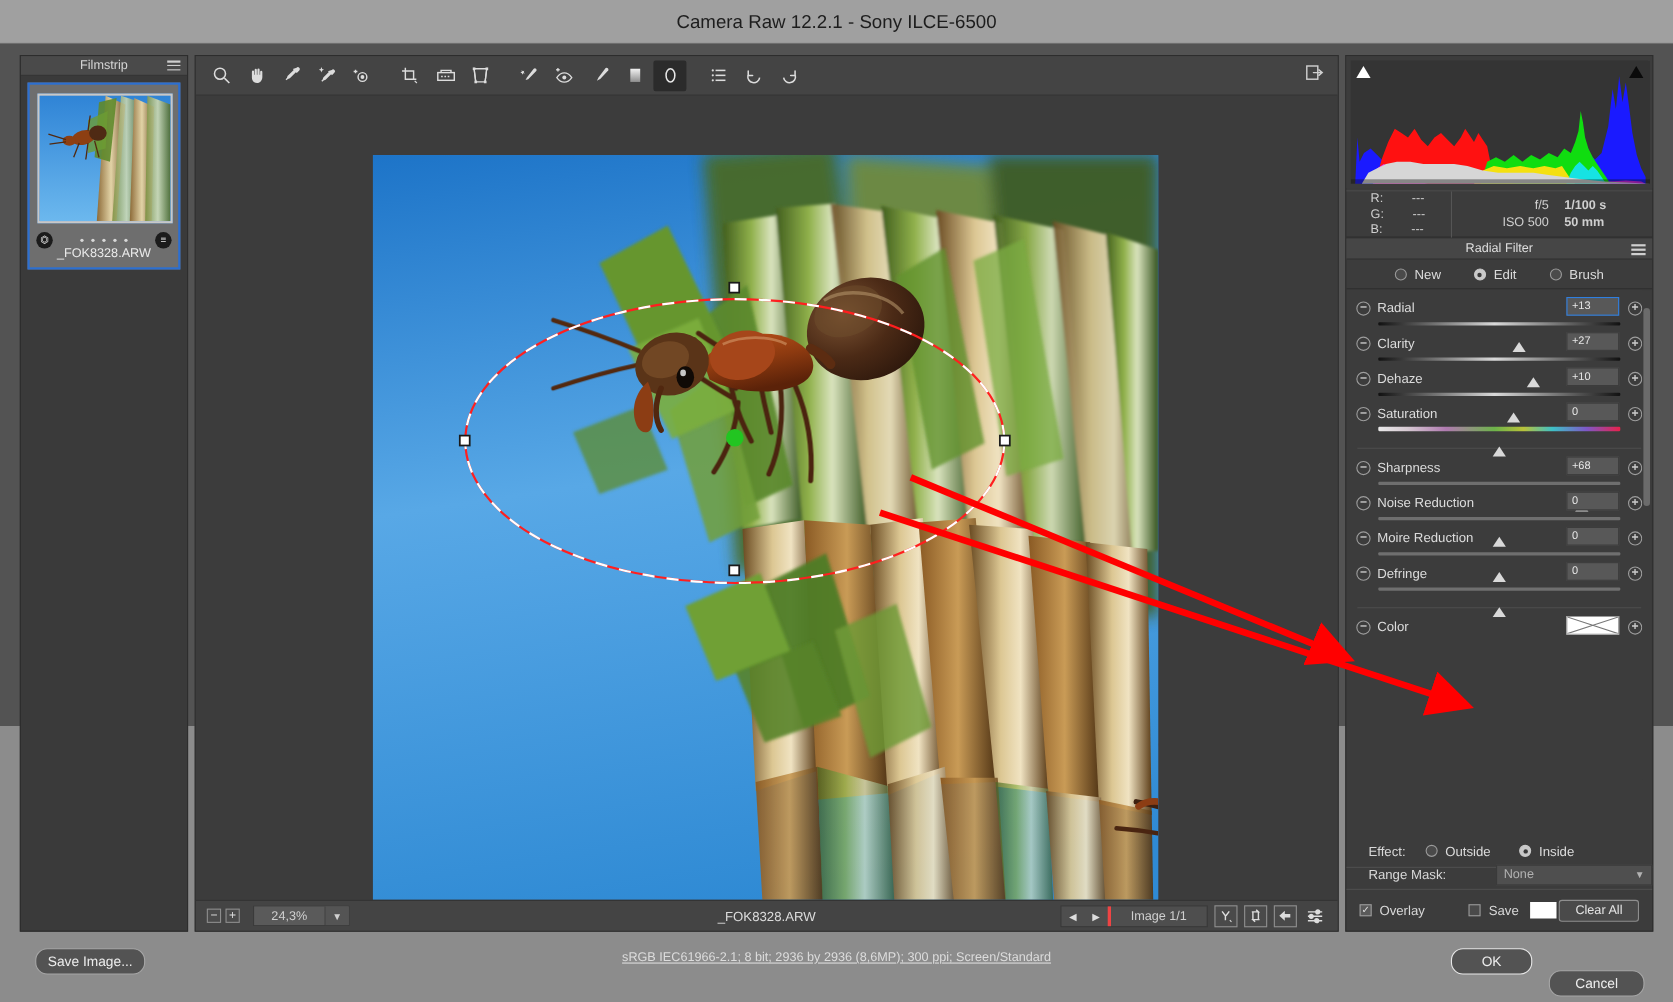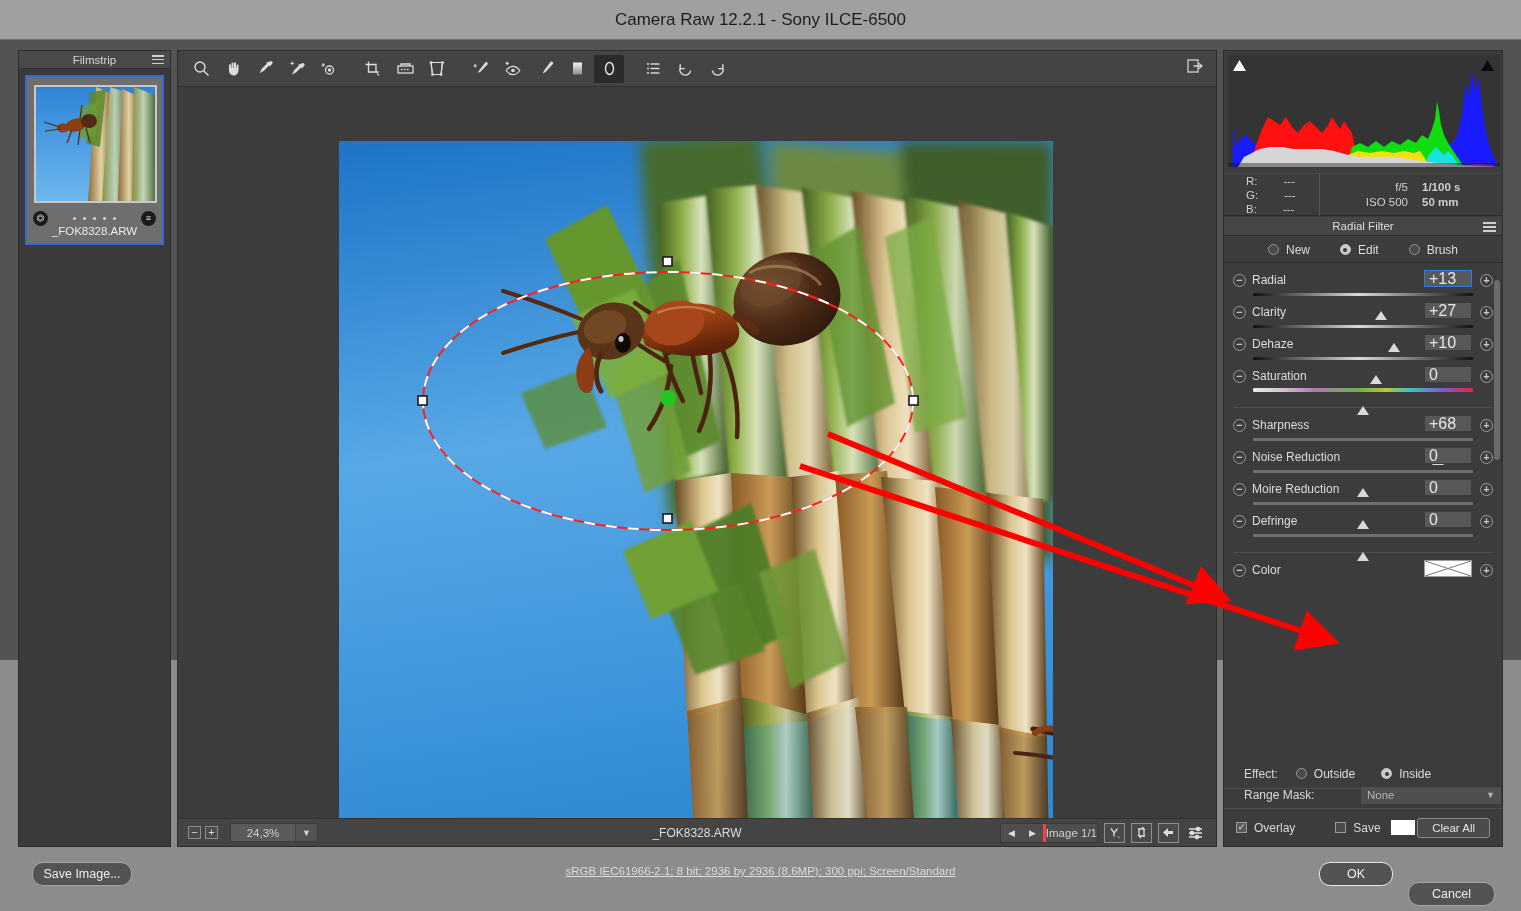--- a/index.html
+++ b/index.html
@@ -122,21 +122,21 @@
   }
   #nav-group {
     margin-left:auto; display:flex; align-items:center; gap:6px; z-index:2;
   }
   #nav-pager {
     display:flex; align-items:center; height:20px;
     background:#4e4e4e; border:1px solid #383838;
   }
   #nav-pager .arrowbtn { width:21px; text-align:center; font-size:9px; color:#ddd; }
   #nav-pager .label {
-    padding:0 0; border-left:3px solid #ef4444; font-size:11.5px; line-height:18px;
+    padding:0 18px; border-left:3px solid #ef4444; font-size:11.5px; line-height:18px;
   }
   .sqbtn {
     width:21px; height:20px; border:1px solid #8f8f8f; background:#4a4a4a;
     display:flex; align-items:center; justify-content:center;
   }
 
   
   #right {
     position:absolute; left:1223px; top:10px; width:280px; height:797px;
     background:#3c3c3c; border:1px solid #2d2d2d;
@@ -204,21 +204,21 @@
     text-align:center; font-weight:700;
   }
   .srow .minus { left:9px; }
   .srow .plus { right:9px; }
   .srow .lbl {
     position:absolute; left:28px; top:3px; font-size:12px; color:#dcdcdc;
   }
   .srow .valbox {
     position:absolute; right:30px; top:0px; width:48px; height:17px;
     background:#585858; border:1px solid #3c3c3c;
-    font-size:16px; color:#e6e6e6; padding-left:4px; line-height:15px;
+    font-size:10px; color:#e6e6e6; padding-left:4px; line-height:15px;
   }
   .srow .valbox.focus { border:1.5px solid #2f7fe0; background:#585858; }
   .srow .valbox.colorbox { background:#fff; border:1px solid #9a9a9a; padding:0; }
   .track {
     position:absolute; left:29px; right:29px; top:23px; height:3px;
     background:#6f6f6f; border-radius:1px;
   }
   .track.dark {
     background:linear-gradient(to right,#111,#d9d9d9 48%,#111);
   }

